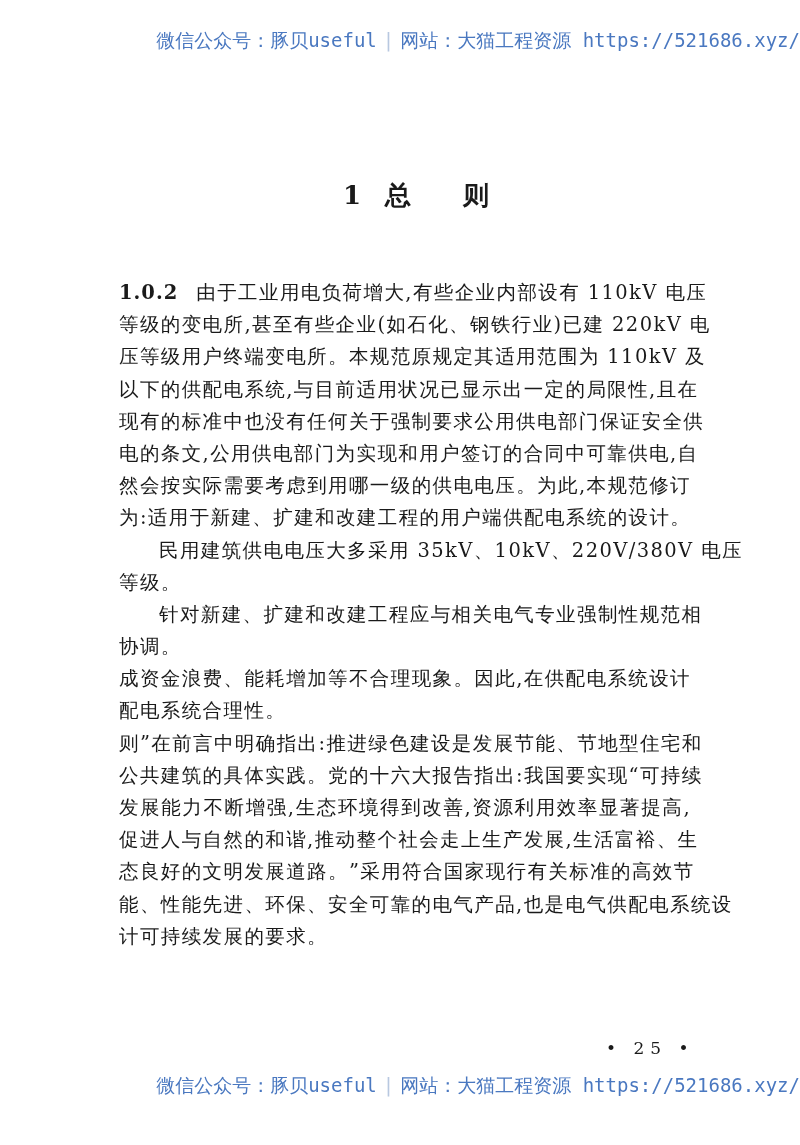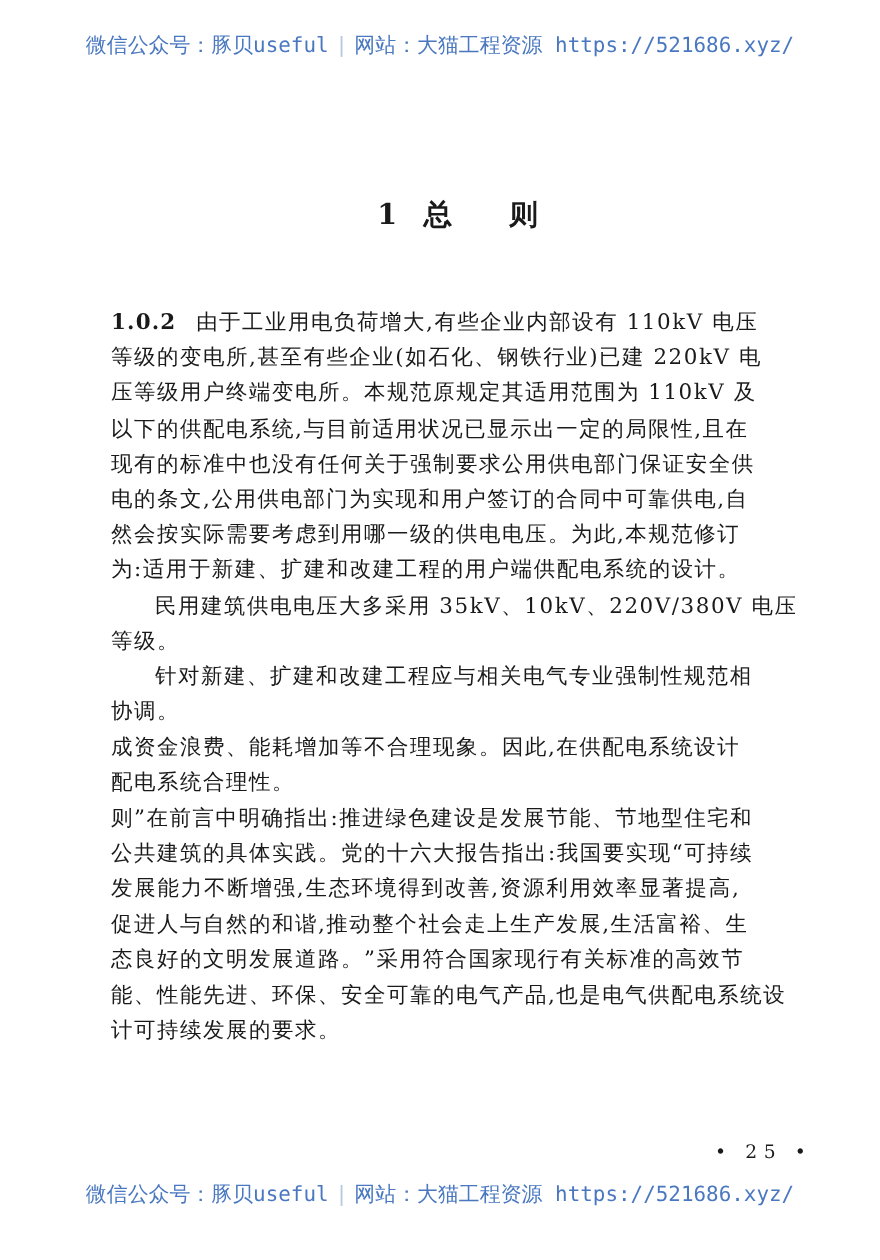--- a/index.html
+++ b/index.html
@@ -1,34 +1,34 @@
 <!DOCTYPE html>
 <html><head>
 <meta charset="utf-8">
 <style>
   html, body { margin: 0; padding: 0; background: #ffffff; }
   body { width: 800px; height: 1145px; position: relative; overflow: hidden;
          font-family: "DejaVu Serif", "Liberation Serif", serif; color: #1a1a1a; }
-  .watermark { position: absolute; left: 0; width: 800px; text-align: center;
+  .watermark { position: absolute; left: 0; width: 800px; text-align: right;
                font-family: "DejaVu Sans Mono", "Liberation Mono", monospace;
                font-size: 19px; color: #4a78c0; letter-spacing: 0px; white-space: nowrap; }
   .watermark .sep { color: #b8c8e0; margin: 0 6px; }
   .wm-top { top: 28px; }
   .wm-bottom { top: 1073px; }
   .title { position: absolute; top: 178px; left: 0; width: 800px; text-align: center;
            font-size: 26px; font-weight: bold; white-space: pre; margin-left: 16px; }
   .title .num { margin-right: 24px; }
   .title .w2 { margin-left: 52px; }
-  .content { position: absolute; top: 277px; left: 101px; width: 572px; }
+  .content { position: absolute; top: 277px; left: 119px; width: 572px; }
   .line { height: 32.2px; line-height: 32.2px; font-size: 19.5px; white-space: nowrap;
           letter-spacing: 1.4px; overflow: visible; }
   .line.justify { text-align: justify; text-align-last: justify; }
   .clause { font-weight: bold; margin-right: 18px; letter-spacing: 1px; }
   .indent { padding-left: 40px; }
-  .page-num { position: absolute; top: 1038px; left: 606px; font-size: 17px; letter-spacing: 6px; margin-left: 44px; }
+  .page-num { position: absolute; top: 1038px; left: 606px; font-size: 17px; letter-spacing: 6px; }
 </style>
 </head>
 <body>
 
 <div class="watermark wm-top">
   <span>微信公众号：豚贝useful</span><span class="sep">|</span><span>网站：大猫工程资源 https://521686.xyz/</span>
 </div>
 
 <div class="title"><span class="num">1</span><span>总</span><span class="w2">则</span></div>
 

